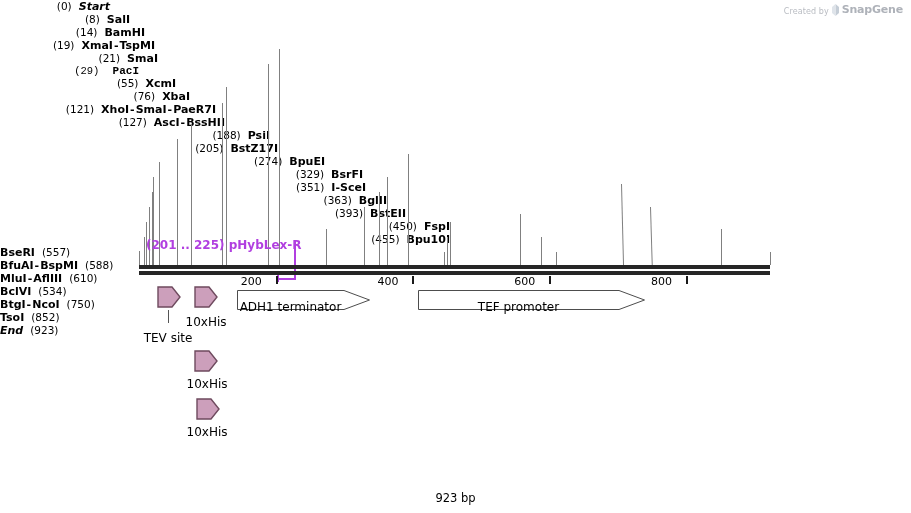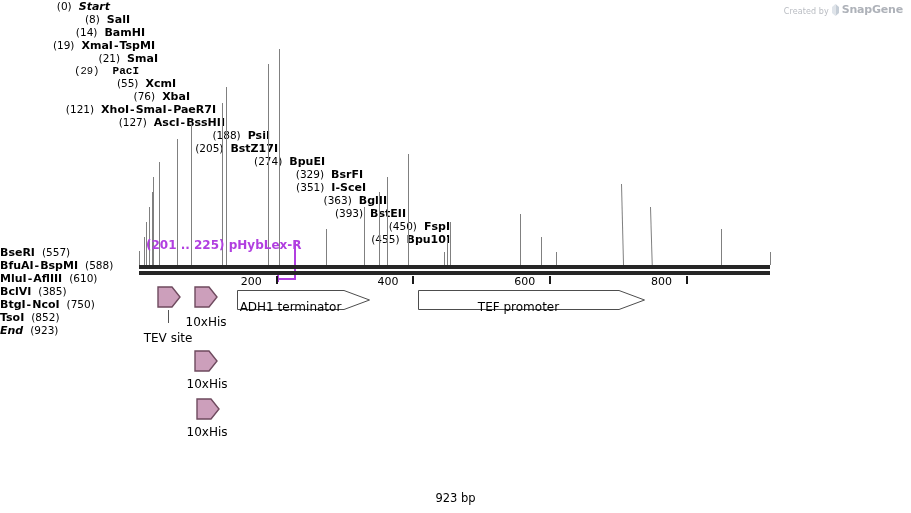--- a/index.html
+++ b/index.html
@@ -114,21 +114,21 @@
       <div class="lbl right" style="left: 0px; width: 450px; top: 224px;"><span class="pos">(450)</span>&nbsp; <span class="enz">FspI</span></div>
       <div class="leader" style="background: rgb(128, 128, 128); left: 446.638px; top: 237px; height: 28px;"></div>
       <div class="lbl right" style="left: 0px; width: 450px; top: 209px;"><span class="pos">(455)</span>&nbsp; <span class="enz">Bpu10I</span></div>
       <div class="leader" style="background: rgb(128, 128, 128); left: 450.056px; top: 222px; height: 43px;"></div>
       <div class="lbl" style="left: 516px; top: 201px;"><span class="enz">BseRI</span> &nbsp;<span class="pos">(557)</span></div>
       <div class="leader" style="background: rgb(128, 128, 128); left: 519.788px; top: 214px; height: 51px;"></div>
       <div class="lbl" style="left: 537px; top: 224px;"><span class="enz">BfuAI</span><span class="dash">-</span><span class="enz">BspMI</span> &nbsp;<span class="pos">(588)</span></div>
       <div class="leader" style="background: rgb(128, 128, 128); left: 540.98px; top: 237px; height: 28px;"></div>
       <div class="lbl" style="left: 553px; top: 239px;"><span class="enz">MluI</span><span class="dash">-</span><span class="enz">AflIII</span> &nbsp;<span class="pos">(610)</span></div>
       <div class="leader" style="background: rgb(128, 128, 128); left: 556.021px; top: 252px; height: 13px;"></div>
-      <div class="lbl" style="left: 617px; top: 171px;"><span class="enz">BclVI</span> &nbsp;<span class="pos">(385)</span></div>
+      <div class="lbl" style="left: 617px; top: 171px;"><span class="enz">BclVI</span> &nbsp;<span class="pos">(534)</span></div>
       <div class="leader" style="background: rgb(128, 128, 128); left: 621px; top: 184px; height: 81.0251px; transform: rotate(-1.42668deg); transform-origin: center top;"></div>
       <div class="lbl" style="left: 646px; top: 194px;"><span class="enz">BtgI</span><span class="dash">-</span><span class="enz">NcoI</span> &nbsp;<span class="pos">(750)</span></div>
       <div class="leader" style="background: rgb(128, 128, 128); left: 650px; top: 207px; height: 58.0258px; transform: rotate(-1.70871deg); transform-origin: center top;"></div>
       <div class="lbl" style="left: 717px; top: 216px;"><span class="enz">TsoI</span> &nbsp;<span class="pos">(852)</span></div>
       <div class="leader" style="background: rgb(128, 128, 128); left: 721.462px; top: 229px; height: 36px;"></div>
       <div class="lbl" style="left: 766px; top: 239px;"><span class="term">End</span> &nbsp;<span class="pos">(923)</span></div>
       <div class="leader" style="background: rgb(128, 128, 128); left: 770px; top: 252px; height: 13px;"></div>
     </div>
 
   <div class="abs lbl-purple" style="left:146px;top:238px;">(201 .. 225)  pHybLex-R</div>

